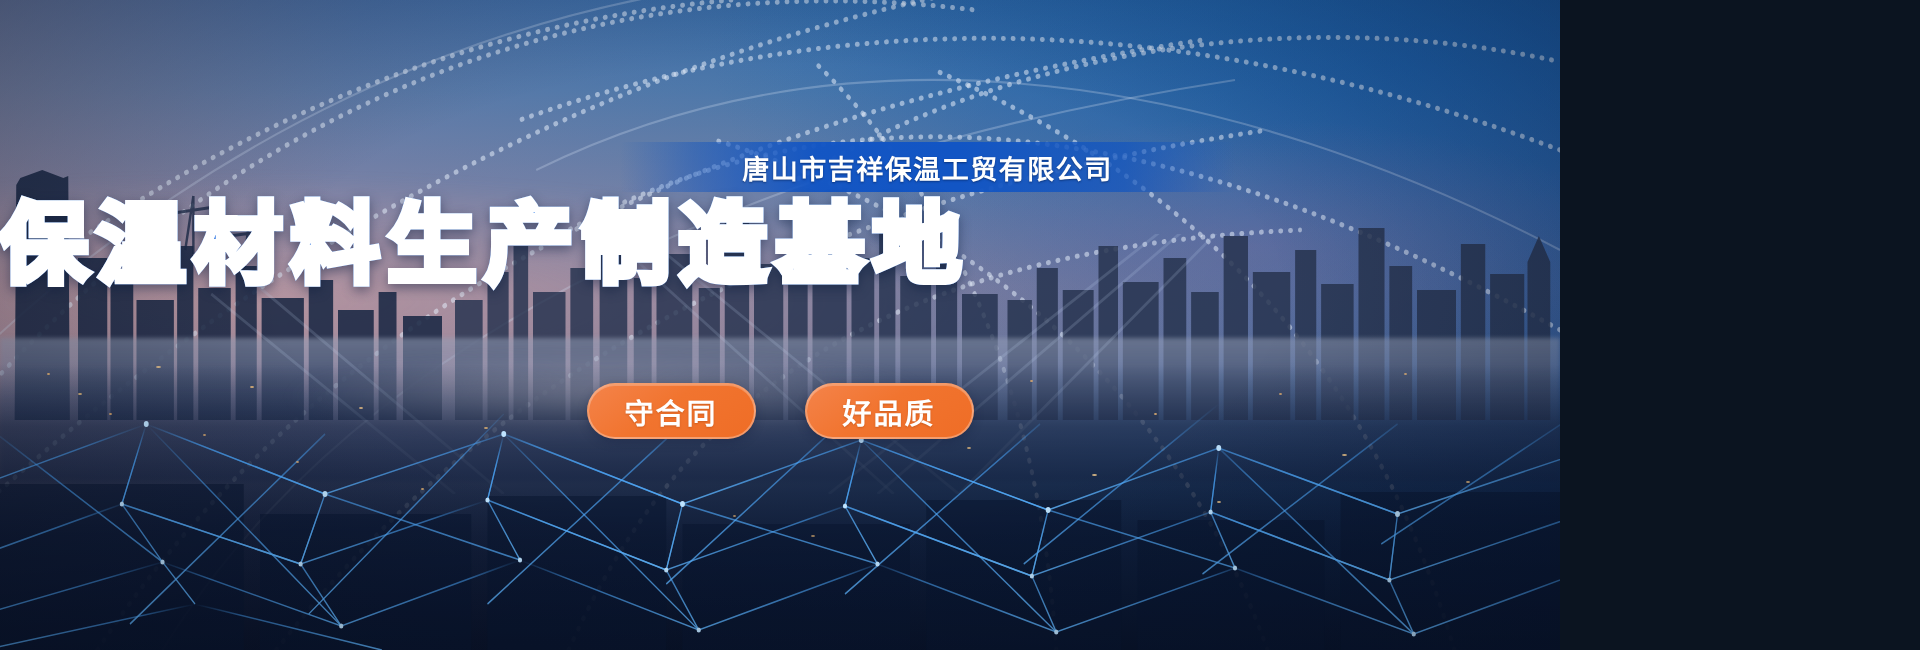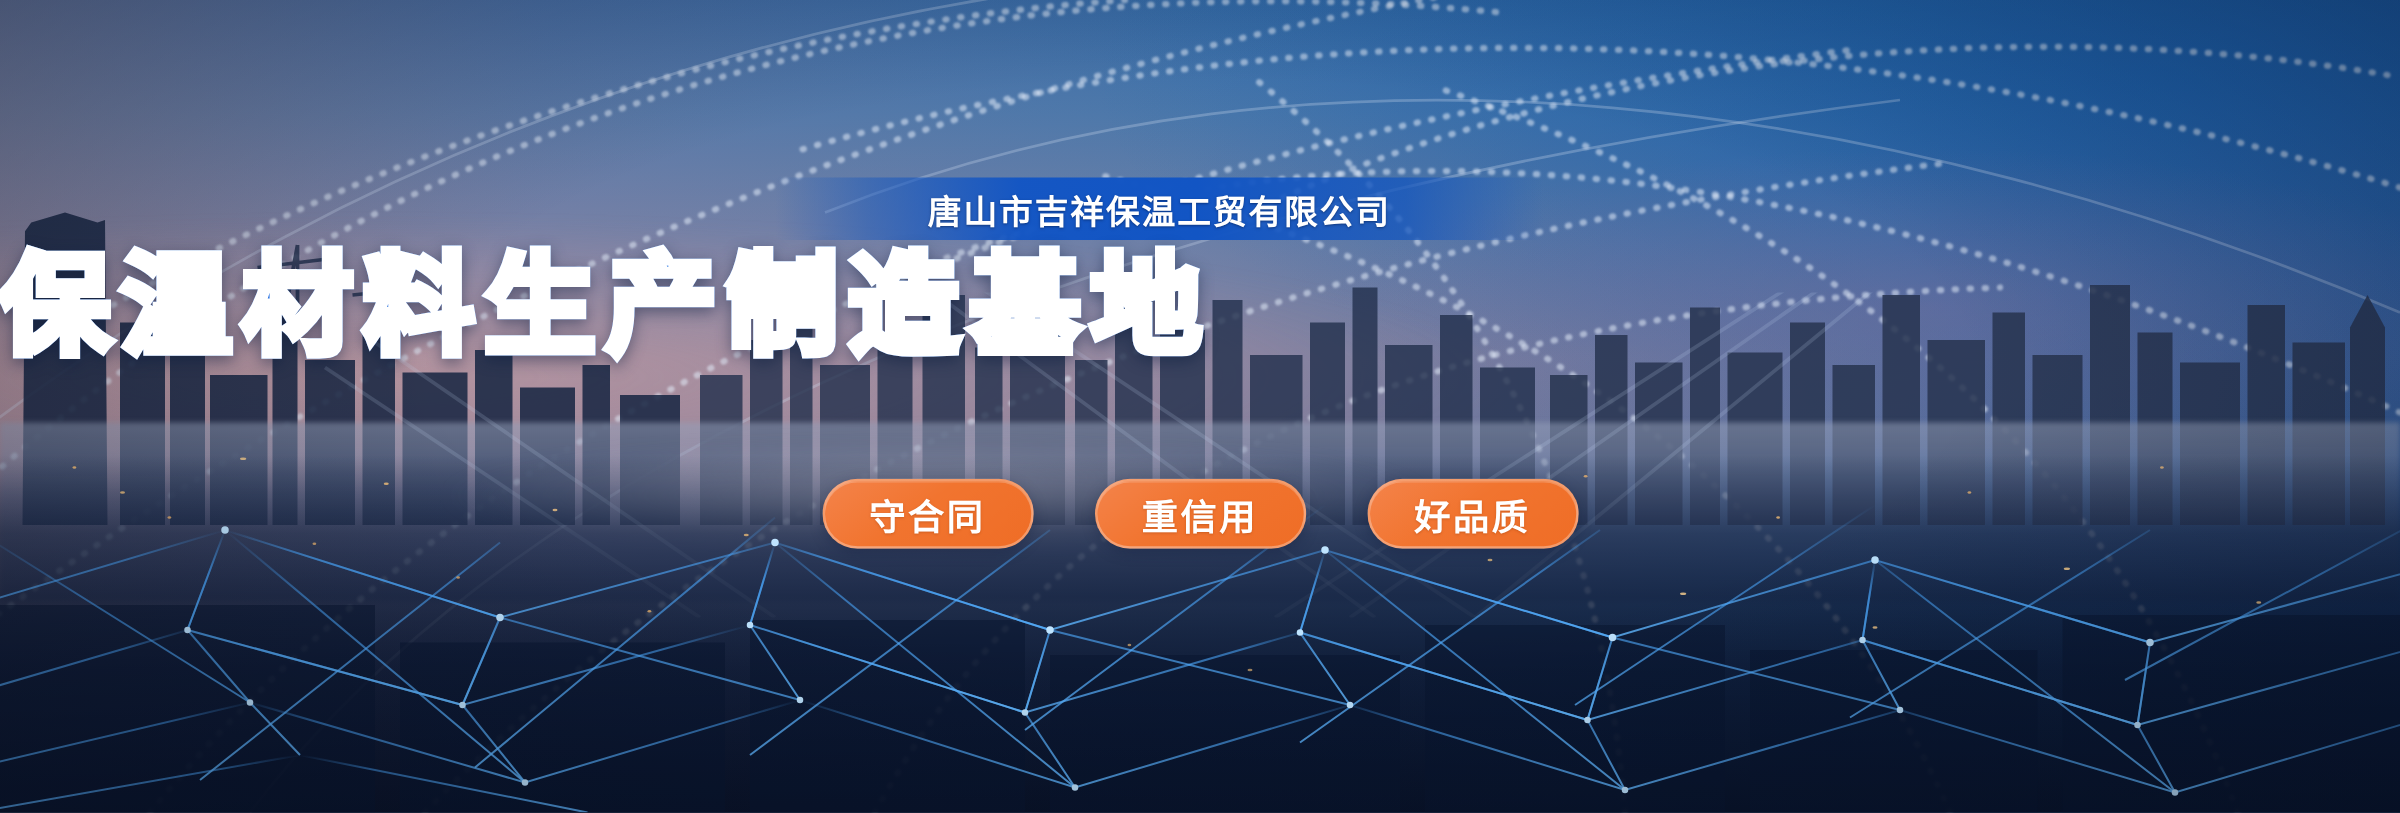--- a/index.html
+++ b/index.html
@@ -1,21 +1,21 @@
 <!DOCTYPE html>
 <html lang="zh-CN"><head>
 <meta charset="utf-8">
 <title>Banner</title>
 <style>
   html,body{margin:0;padding:0;background:#0b1420;}
   *{box-sizing:border-box;}
 
   .stage{
     position:relative;
-    width:1920px;
+    width:1560px;
     height:650px;
     overflow:hidden;
     font-family:"Liberation Sans","DejaVu Sans",sans-serif;
     background:#2a3a55;
   }
 
   
   .sky{
     position:absolute; inset:0;
     background:
@@ -398,21 +398,18 @@
 
     <div class="headline">
       <span>保温材料生产制造基地</span>
     </div>
 
     <div class="pills">
       <div class="pill">
         <span>守合同</span>
       </div>
       <div class="pill">
-        <span>重信用</span>
-      </div>
-      <div class="pill">
         <span>好品质</span>
       </div>
     </div>
 
   </div>
 </div>
 
 </body></html>

